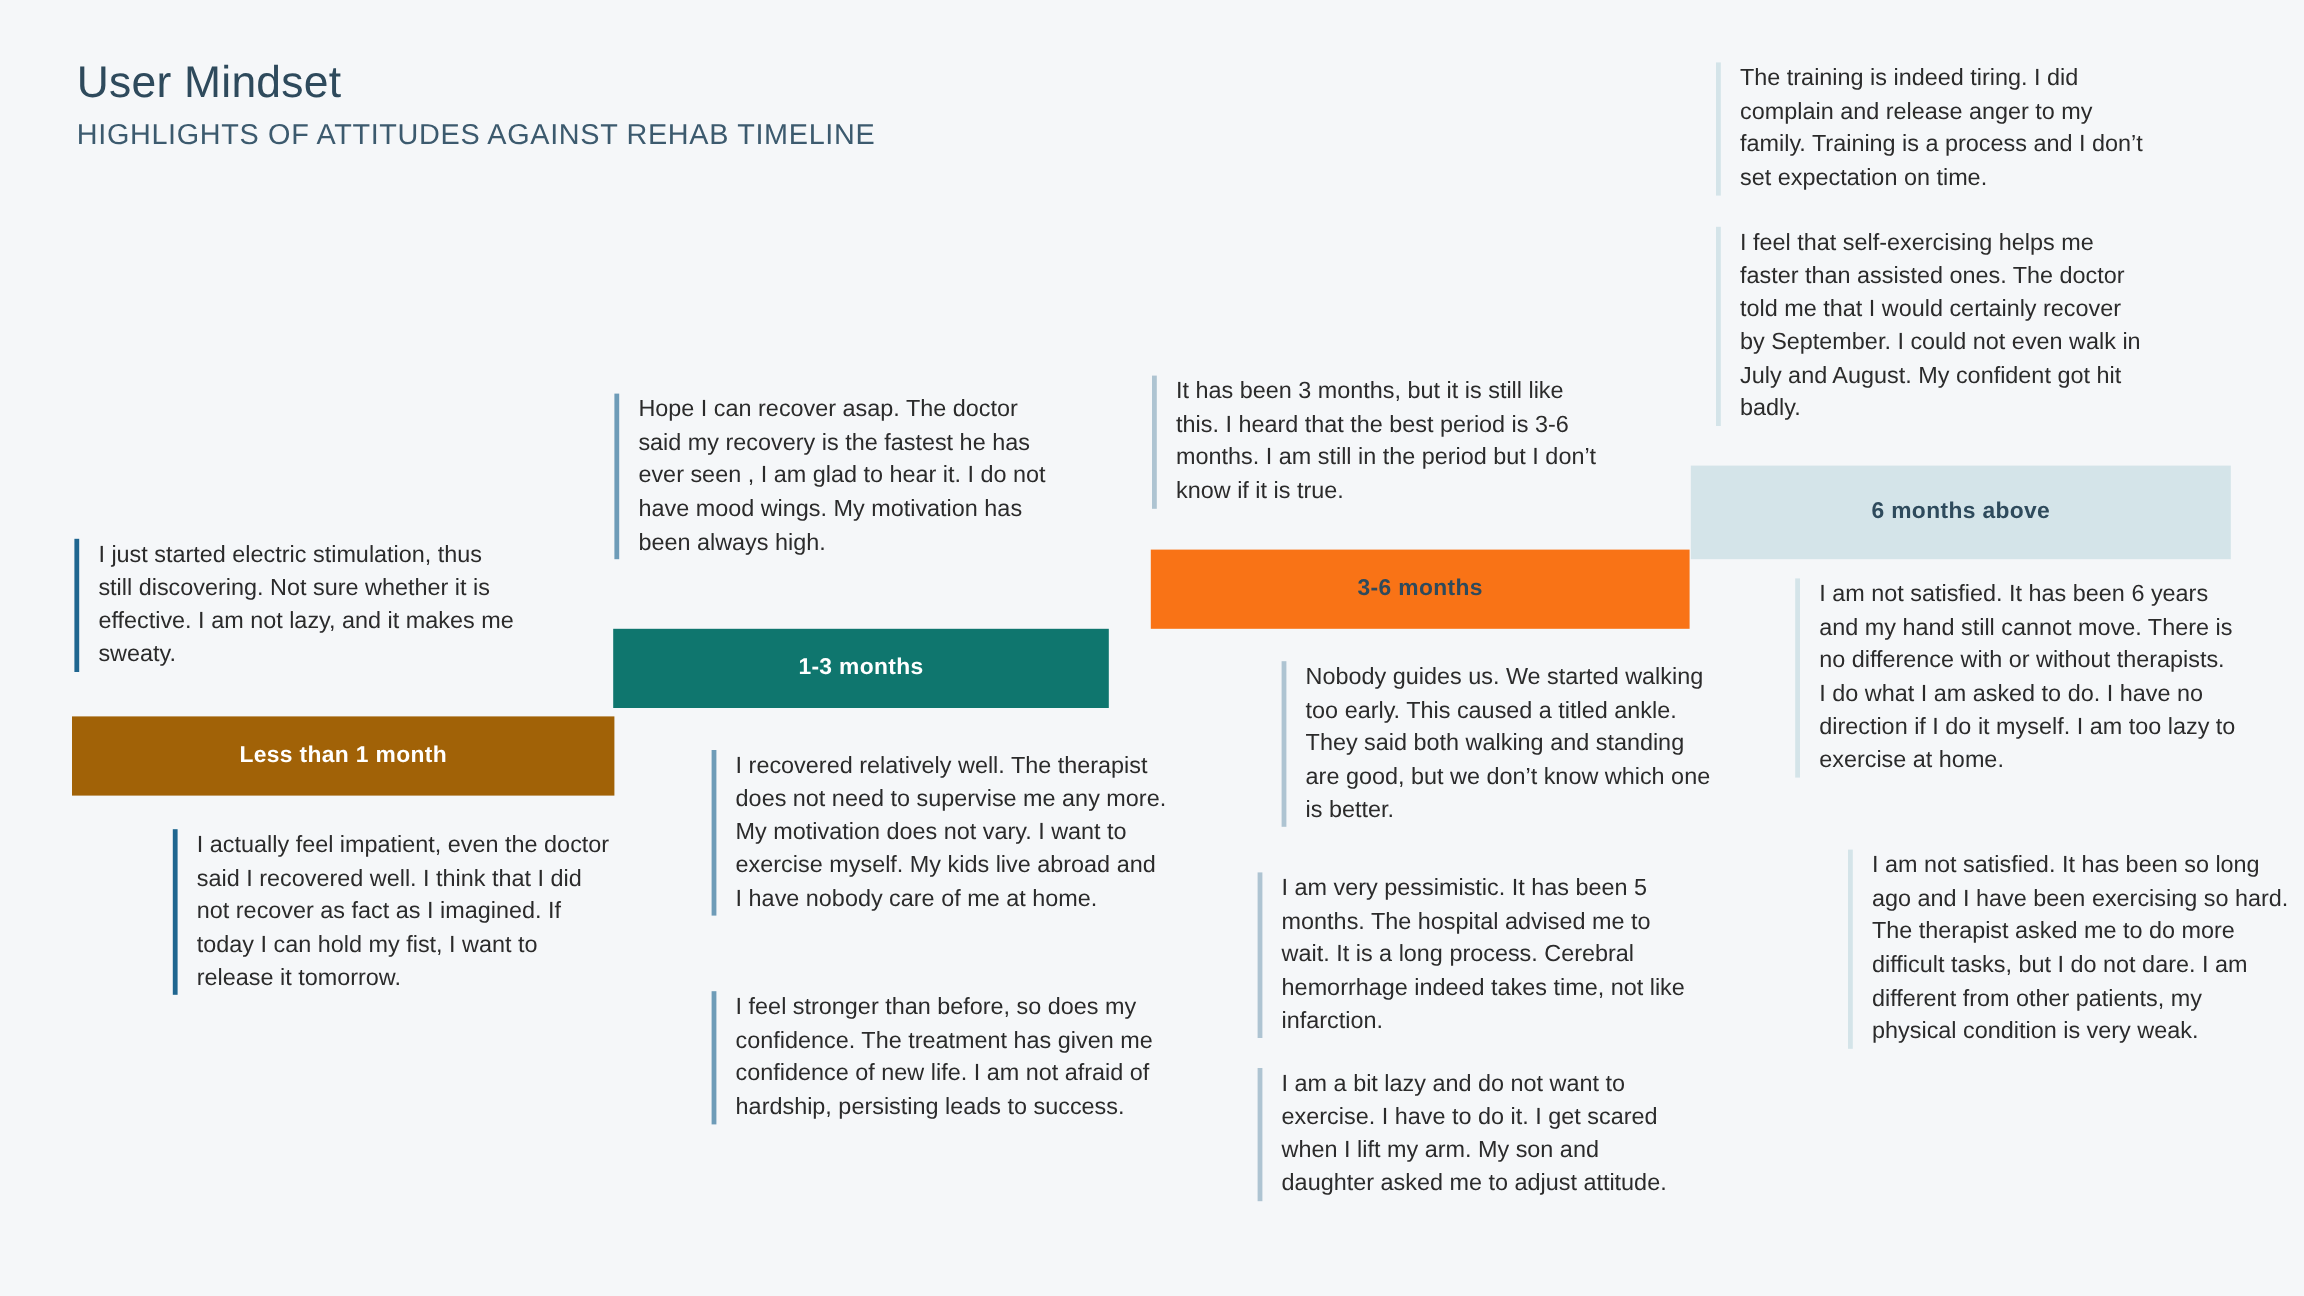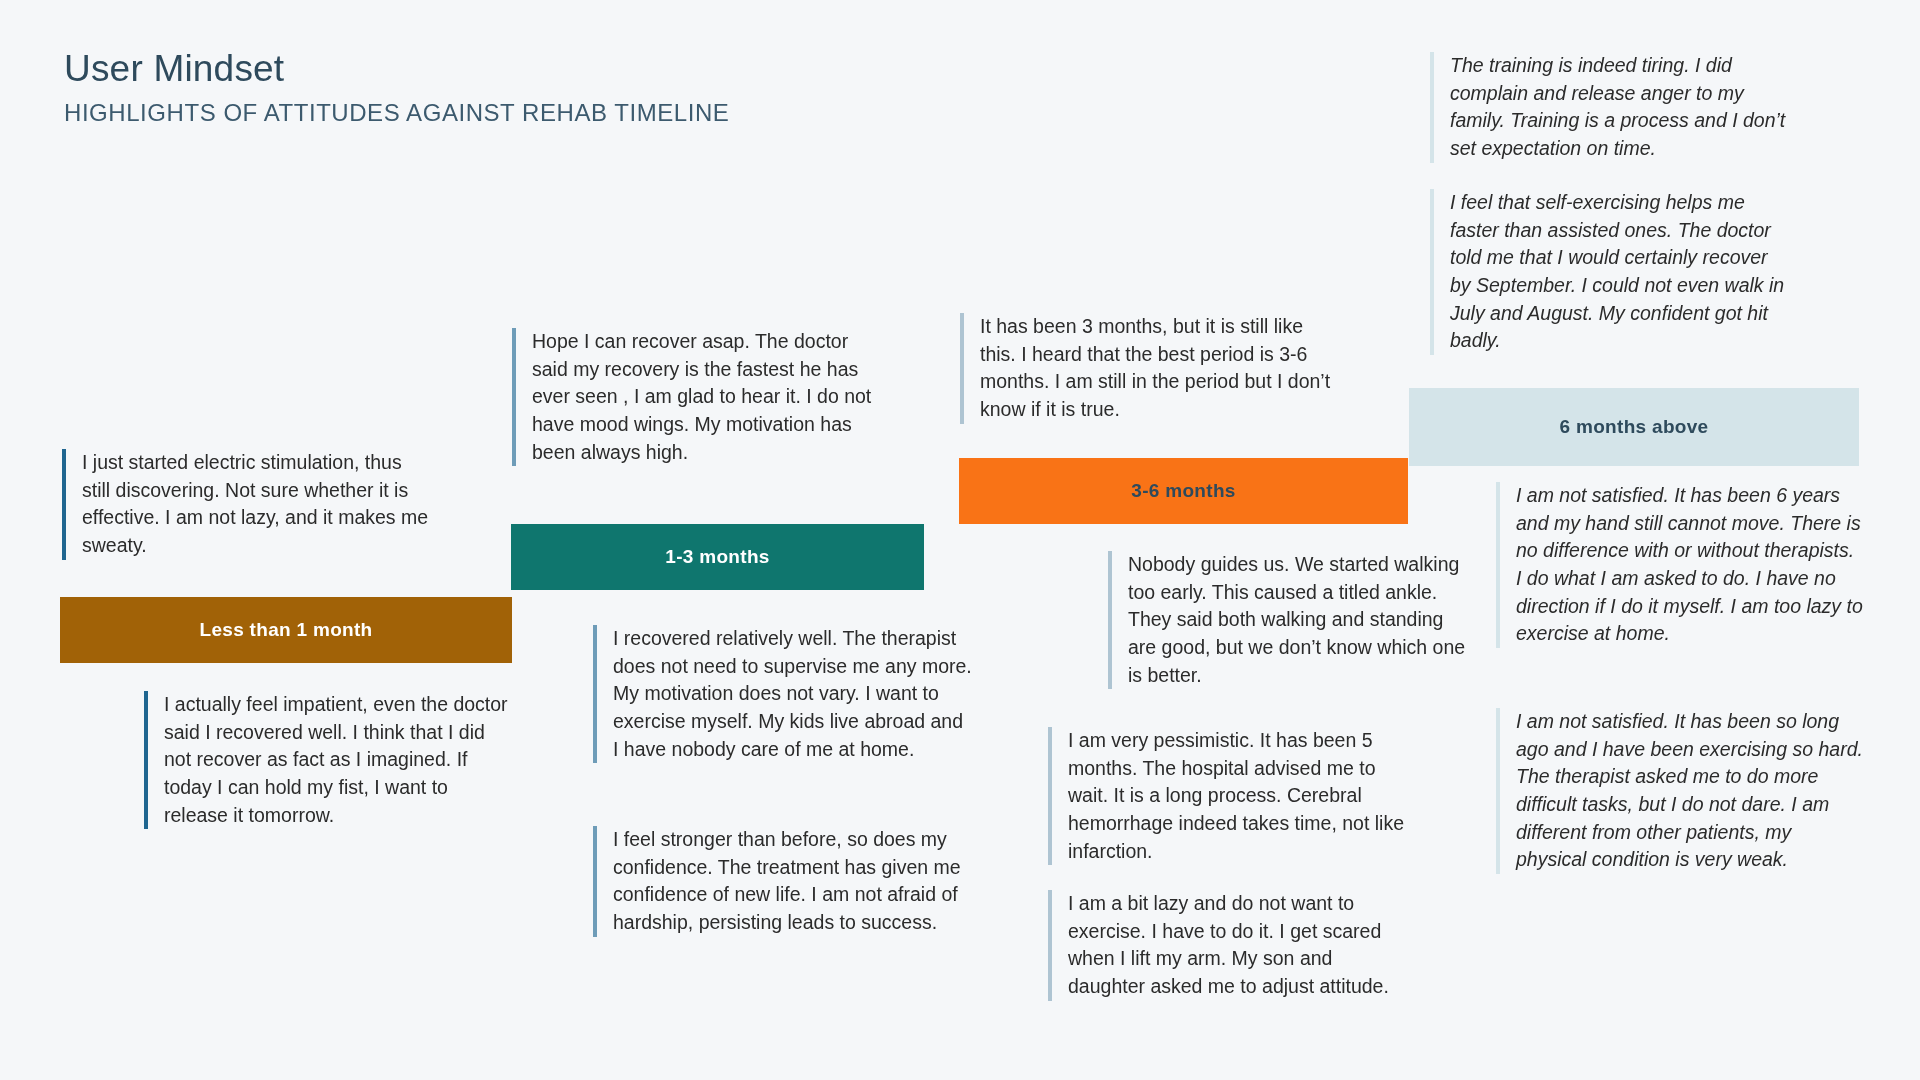--- a/index.html
+++ b/index.html
@@ -48,21 +48,21 @@
     line-height:1.42;
     color:#2B2B2B;
     font-weight:400;
   }
   .quote .txt{display:block;}
 
   
   .r-dark{border-left:4px solid #1F6690;}
   .r-mid{border-left:4px solid #6E9CB8;}
   .r-light{border-left:4px solid #AEC4D2;}
-  .r-pale{border-left:4px solid #D4E4E9;font-style:italic;}
+  .r-pale{border-left:4px solid #D4E4E9;}
 </style>
 </head>
 <body>
 
 <div id="stage">
 
   <div class="hdr">
     <h1>User Mindset</h1>
     <h2>HIGHLIGHTS OF ATTITUDES AGAINST REHAB TIMELINE</h2>
   </div>
@@ -96,21 +96,21 @@
   </div>
 
   <div class="quote r-light" style="left:960px;top:313px;width:372px;">
     <span class="txt">It has been 3 months, but it is still like this. I heard that the best period is 3-6 months. I am still in the period but I don’t know if it is true.</span>
   </div>
 
   <div class="bar" style="left:959px;top:458px;width:449px;height:66px;background:#f97316;color:#2E4A5C;">
     <span>3-6 months</span>
   </div>
 
-  <div class="quote r-light" style="left:1108px;top:551px;width:368px;">
+  <div class="quote r-light" style="left:1068px;top:551px;width:368px;">
     <span class="txt">Nobody guides us. We started walking too early. This caused a titled ankle. They said both walking and standing are good, but we don’t know which one is better.</span>
   </div>
 
   <div class="quote r-light" style="left:1048px;top:727px;width:368px;">
     <span class="txt">I am very pessimistic. It has been 5 months. The hospital advised me to wait. It is a long process. Cerebral hemorrhage indeed takes time, not like infarction.</span>
   </div>
 
   <div class="quote r-light" style="left:1048px;top:890px;width:350px;">
     <span class="txt">I am a bit lazy and do not want to exercise. I have to do it. I get scared when I lift my arm. My son and daughter asked me to adjust attitude.</span>
   </div>
@@ -124,17 +124,17 @@
   </div>
 
   <div class="bar" style="left:1409px;top:388px;width:450px;height:78px;background:#D4E4E9;color:#2E4A5C;">
     <span>6 months above</span>
   </div>
 
   <div class="quote r-pale" style="left:1496px;top:482px;width:368px;">
     <span class="txt">I am not satisfied. It has been 6 years and my hand still cannot move. There is no difference with or without therapists. I do what I am asked to do. I have no direction if I do it myself. I am too lazy to exercise at home.</span>
   </div>
 
-  <div class="quote r-pale" style="left:1496px;top:708px;width:368px;">
+  <div class="quote r-pale" style="left:1540px;top:708px;width:368px;">
     <span class="txt">I am not satisfied. It has been so long ago and I have been exercising so hard. The therapist asked me to do more difficult tasks, but I do not dare. I am different from other patients, my physical condition is very weak.</span>
   </div>
 
 </div>
 
 </body></html>

